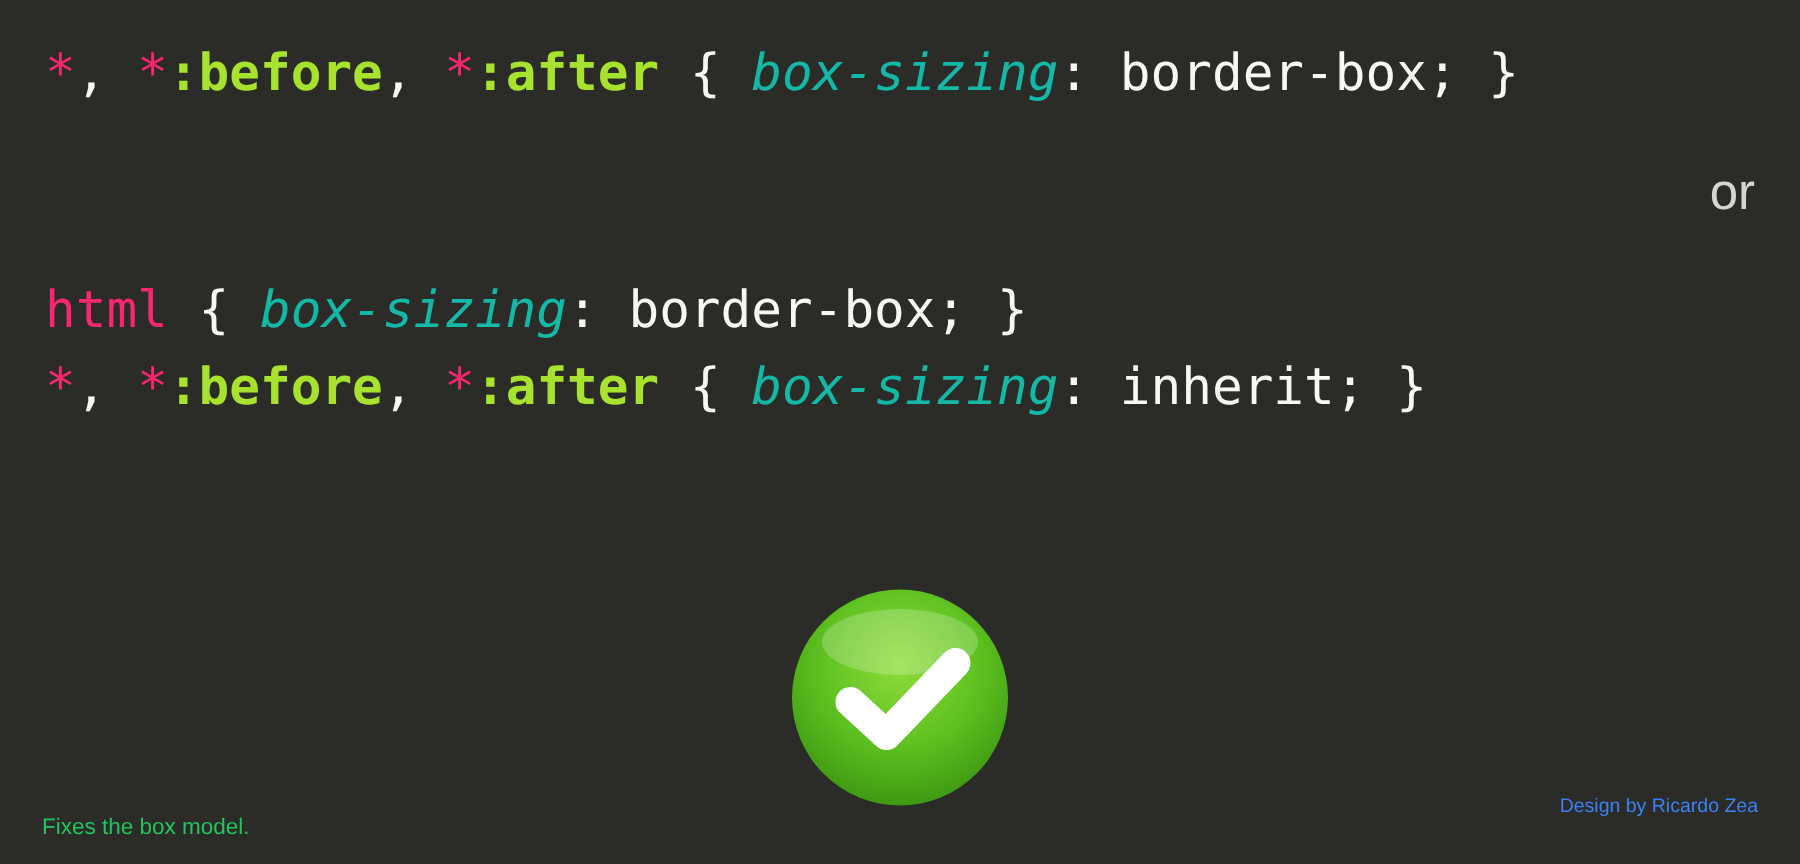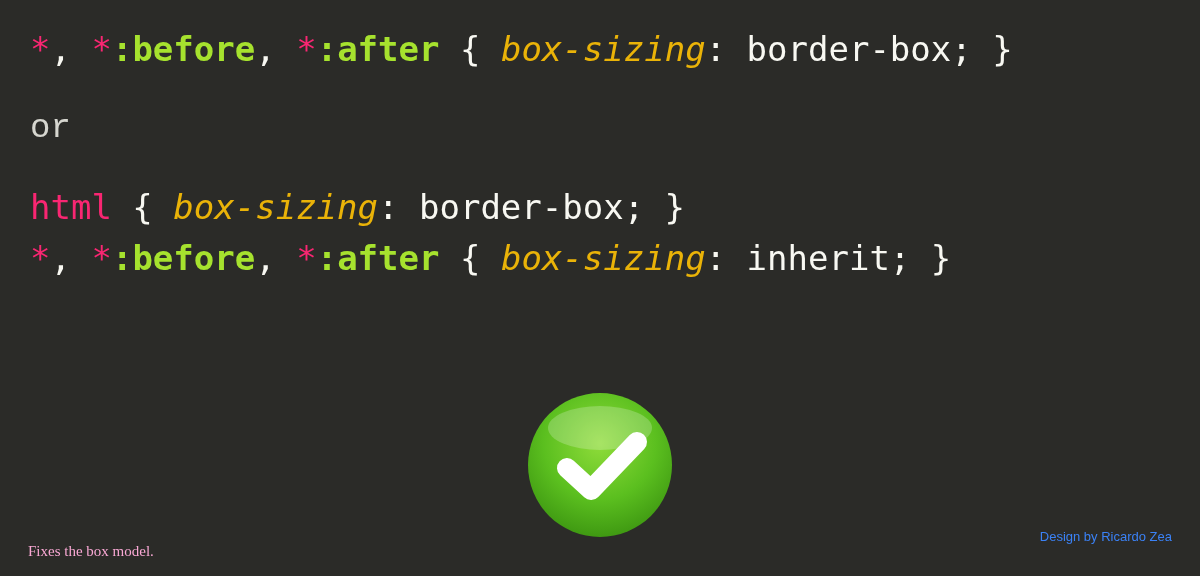--- a/index.html
+++ b/index.html
@@ -13,47 +13,47 @@
     position: absolute;
     top: 24px;
     left: 30px;
     right: 30px;
     font-size: 34px;
     line-height: 1.5;
     color: #d6d6cf;
     white-space: pre;
   }
   .or-line {
-    text-align: left;
-    font-family: Liberation Mono, monospace;
+    text-align: right;
+    font-family: Liberation Sans, sans-serif;
     font-size: 34px;
     color: #d6d6cf;
     margin: 28px 0 28px 0;
     white-space: normal;
   }
   .tok-magenta { color: #f92672; }
   .tok-green   { color: #a6e22e; font-weight: bold; }
-  .tok-cyan    { color: #eab308; font-style: italic; }
+  .tok-cyan    { color: #14b8a6; font-style: italic; }
   .tok-default { color: #f8f8f2; }
 
   .checkmark-badge {
     position: absolute;
     left: 50%;
     top: 390px;
     transform: translateX(-50%);
     width: 150px;
     height: 150px;
   }
   .footer-left {
     position: absolute;
     left: 28px;
     bottom: 16px;
-    font-family: Liberation Serif, serif;
+    font-family: Liberation Sans, sans-serif;
     font-size: 15px;
-    color: #f9a8d4;
+    color: #22c55e;
   }
   .footer-right {
     position: absolute;
     right: 28px;
     bottom: 32px;
     font-family: -apple-system, "Helvetica Neue", Arial, sans-serif;
     font-size: 13px;
     color: #3b82f6;
   }
 </style>

